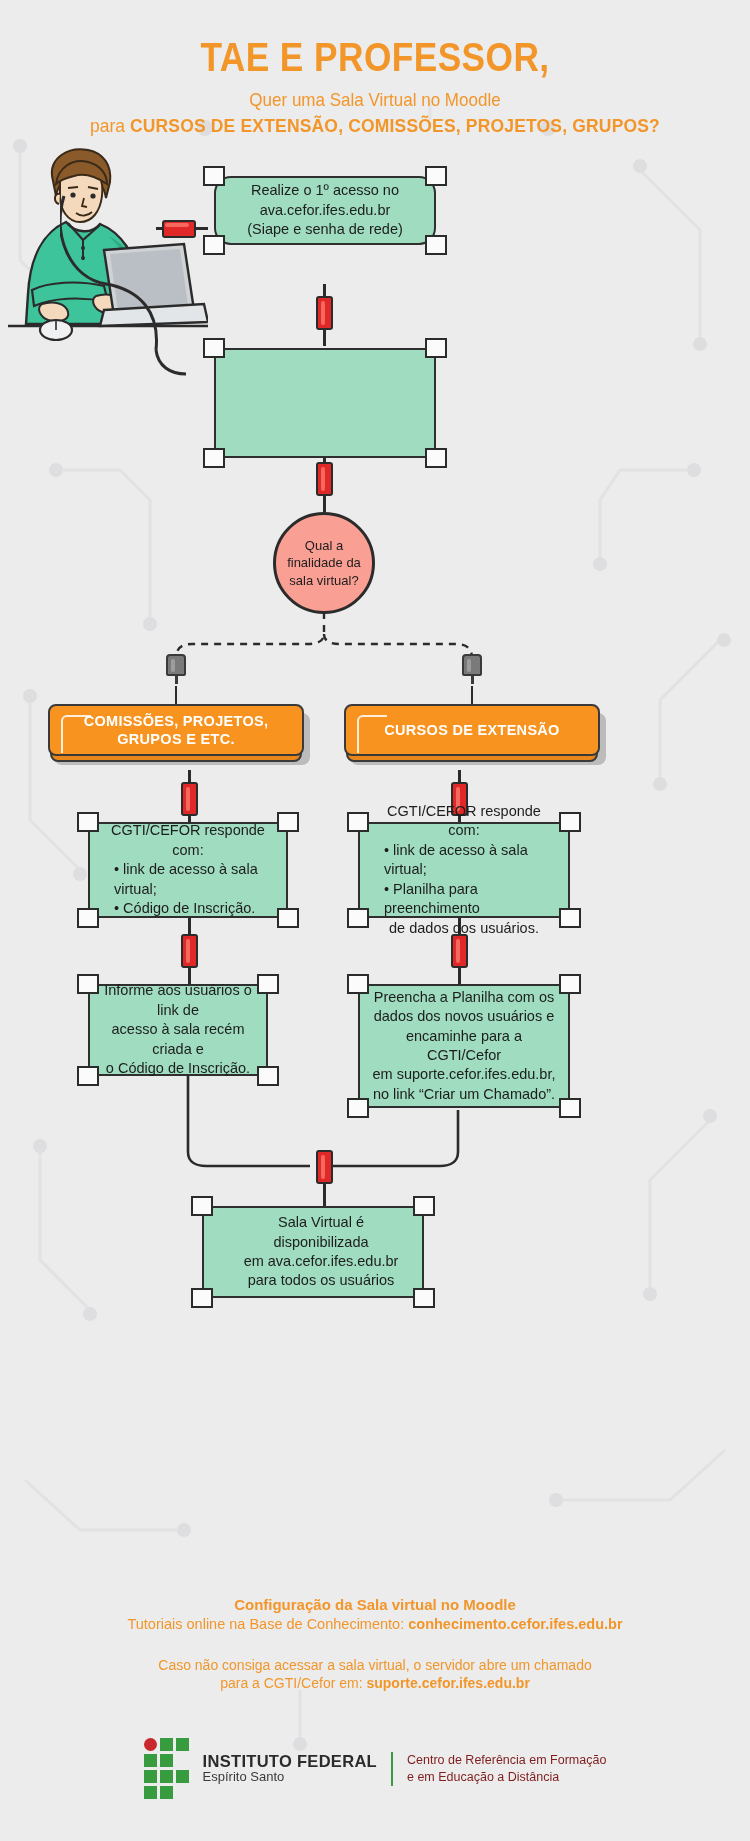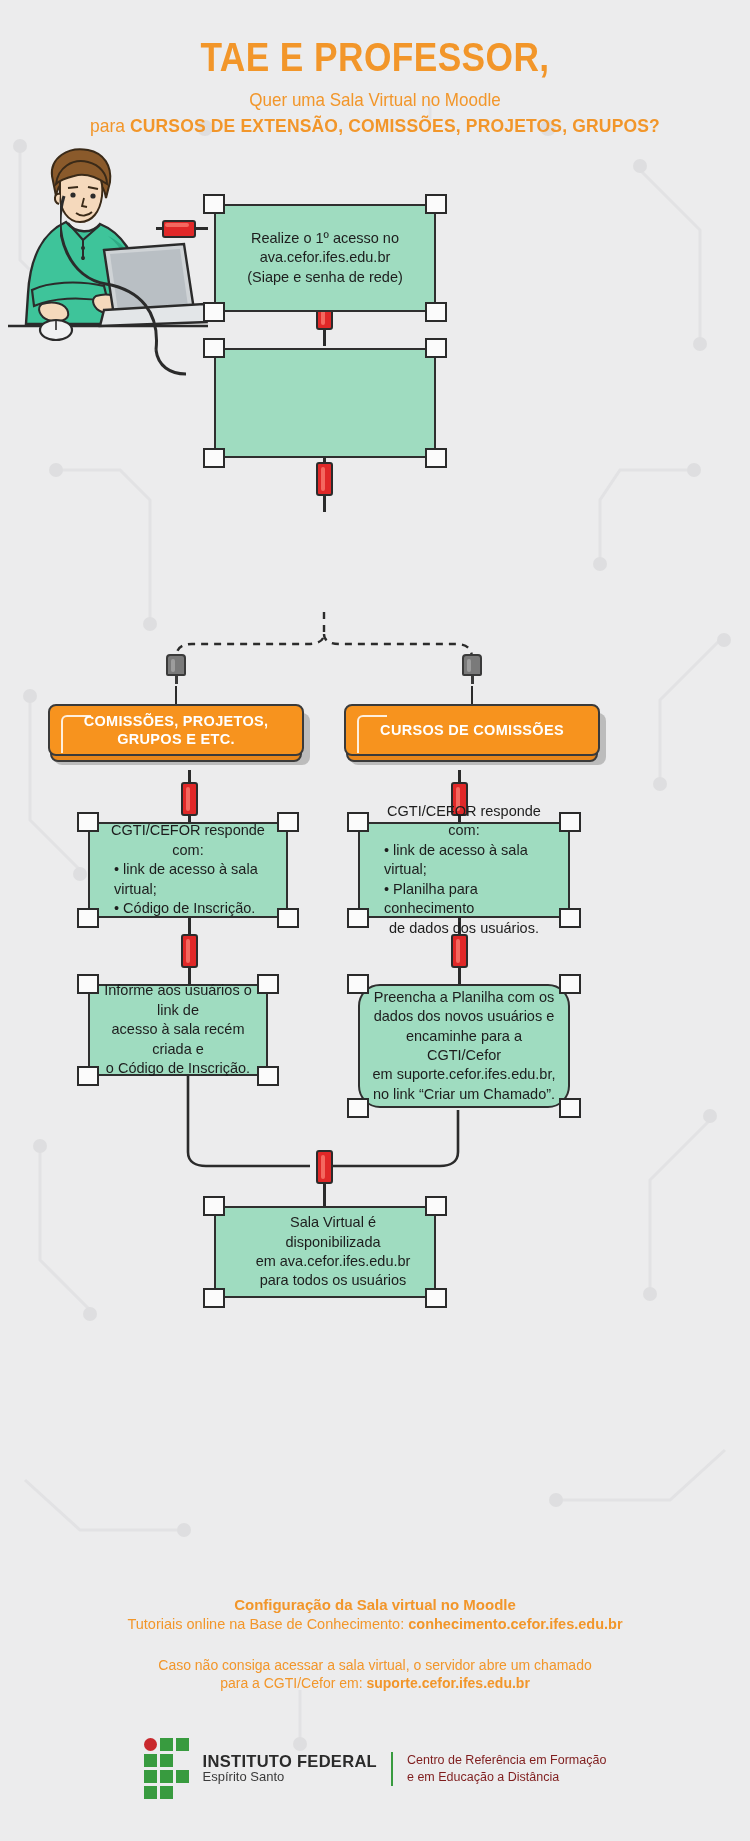--- a/index.html
+++ b/index.html
@@ -243,21 +243,21 @@
     <path d="M96 162 C98 178 110 186 126 186" stroke="#2b2b2b" stroke-width="3" fill="none"></path>
   </svg>
 
   <div style="position:absolute; left:156px; top:220px; width:46px; height:18px; z-index:4;">
     <div style="position:absolute;left:6px;top:0;width:34px;height:18px;background:#e02828;border:2.5px solid #2b2b2b;border-radius:3px;"></div>
     <div style="position:absolute;left:9px;top:3px;width:24px;height:4px;background:#f4685f;border-radius:2px;"></div>
     <div style="position:absolute;left:40px;top:7px;width:12px;height:3px;background:#2b2b2b;"></div>
     <div style="position:absolute;left:0px;top:7px;width:8px;height:3px;background:#2b2b2b;"></div>
   </div>
 
-  <div class="note" style="left:214px; top:204px; width:222px; height:108px;">
+  <div class="note" style="left:214px; top:176px; width:222px; height:69px;border-radius:17px;">
     <div class="tape tp-tl"></div>
     <div class="tape tp-tr"></div>
     <div class="tape tp-bl"></div>
     <div class="tape tp-br"></div>
     <div class="lines">
       <div>Realize o 1º acesso no</div>
       <div><b>ava.cefor.ifes.edu.br</b></div>
       <div>(Siape e senha de rede)</div>
     </div>
   </div>
@@ -272,20 +272,27 @@
     <div class="tape tp-tr"></div>
     <div class="tape tp-bl"></div>
     <div class="tape tp-br"></div>
   </div>
 
   <div class="conn" style="left:323px; top:458px; height:54px;"></div>
   <div class="cap" style="left:316px; top:462px;">
       <span class="hl"></span>
     </div>
 
+  <div class="decision" style="left:273px; top:512px;">
+    <div>
+      <div>Qual a</div>
+      <div>finalidade da</div>
+      <div>sala virtual?</div>
+    </div>
+  </div>
 
   <svg class="branch-svg" style="left:140px; top:612px;" width="400" height="60">
     <g stroke="#2b2b2b" stroke-width="2.4" fill="none" stroke-dasharray="7 6">
       <path d="M184 0 L184 22 C184 30 176 32 168 32 L52 32 C42 32 36 36 36 46"></path>
       <path d="M184 22 C184 30 192 32 200 32 L316 32 C326 32 332 36 332 46"></path>
     </g>
   </svg>
 
   <div class="plug" style="left:166px; top:654px;">
       <span class="pl-hl"></span>
@@ -304,21 +311,21 @@
       <div class="corner"></div>
       <span>COMISSÕES, PROJETOS, GRUPOS E ETC.</span>
     </div>
   </div>
 
   <div class="banner-wrap" style="left:344px; top:704px; width:256px; height:52px;">
     <div class="banner-shadow"></div>
     <div class="banner-under"></div>
     <div class="banner">
       <div class="corner"></div>
-      <span>CURSOS DE COMISSÕES</span>
+      <span>CURSOS DE EXTENSÃO</span>
     </div>
   </div>
 
   <div class="conn" style="left:188px; top:770px; height:52px;"></div>
   <div class="cap" style="left:181px; top:782px;">
       <span class="hl"></span>
     </div>
   <div class="conn" style="left:458px; top:770px; height:52px;"></div>
   <div class="cap" style="left:451px; top:782px;">
       <span class="hl"></span>
@@ -337,21 +344,21 @@
   </div>
 
   <div class="note" style="left:358px; top:822px; width:212px; height:96px;">
     <div class="tape tp-tl"></div>
     <div class="tape tp-tr"></div>
     <div class="tape tp-bl"></div>
     <div class="tape tp-br"></div>
     <div class="lines">
       <div>CGTI/CEFOR responde com:</div>
       <div class="bul">• link de acesso à sala virtual;</div>
-      <div class="bul">• Planilha para conhecimento</div>
+      <div class="bul">• Planilha para preenchimento</div>
       <div class="bul2">de dados dos usuários.</div>
     </div>
   </div>
 
   <div class="conn" style="left:188px; top:918px; height:66px;"></div>
   <div class="cap" style="left:181px; top:934px;">
       <span class="hl"></span>
     </div>
   <div class="conn" style="left:458px; top:918px; height:66px;"></div>
   <div class="cap" style="left:451px; top:934px;">
@@ -363,21 +370,21 @@
     <div class="tape tp-tr"></div>
     <div class="tape tp-bl"></div>
     <div class="tape tp-br"></div>
     <div class="lines">
       <div>Informe aos usuários o link de</div>
       <div>acesso à sala recém criada e</div>
       <div>o Código de Inscrição.</div>
     </div>
   </div>
 
-  <div class="note" style="left:358px; top:984px; width:212px; height:124px;border-radius:22px;">
+  <div class="note" style="left:358px; top:984px; width:212px; height:124px;">
     <div class="tape tp-tl"></div>
     <div class="tape tp-tr"></div>
     <div class="tape tp-bl"></div>
     <div class="tape tp-br"></div>
     <div class="lines">
       <div>Preencha a Planilha com os</div>
       <div>dados dos novos usuários e</div>
       <div>encaminhe para a CGTI/Cefor</div>
       <div><span>em </span><b>suporte.cefor.ifes.edu.br</b><span>,</span></div>
       <div>no link “Criar um Chamado”.</div>
@@ -390,21 +397,21 @@
       <path d="M288 36 L288 78 C288 88 280 92 270 92 L160 92"></path>
       <path d="M153 92 L153 108"></path>
     </g>
   </svg>
 
   <div class="cap" style="left:316px; top:1150px;">
       <span class="hl"></span>
     </div>
   <div class="conn" style="left:323px; top:1184px; height:22px;"></div>
 
-  <div class="note" style="left:214px; top:1206px; width:222px; height:92px;padding-left:28px;">
+  <div class="note" style="left:202px; top:1206px; width:222px; height:92px;padding-left:28px;">
     <div class="tape tp-tl"></div>
     <div class="tape tp-tr"></div>
     <div class="tape tp-bl"></div>
     <div class="tape tp-br"></div>
     <div class="lines">
       <div>Sala Virtual é disponibilizada</div>
       <div><span>em </span><b>ava.cefor.ifes.edu.br</b></div>
       <div>para todos os usuários</div>
     </div>
   </div>

